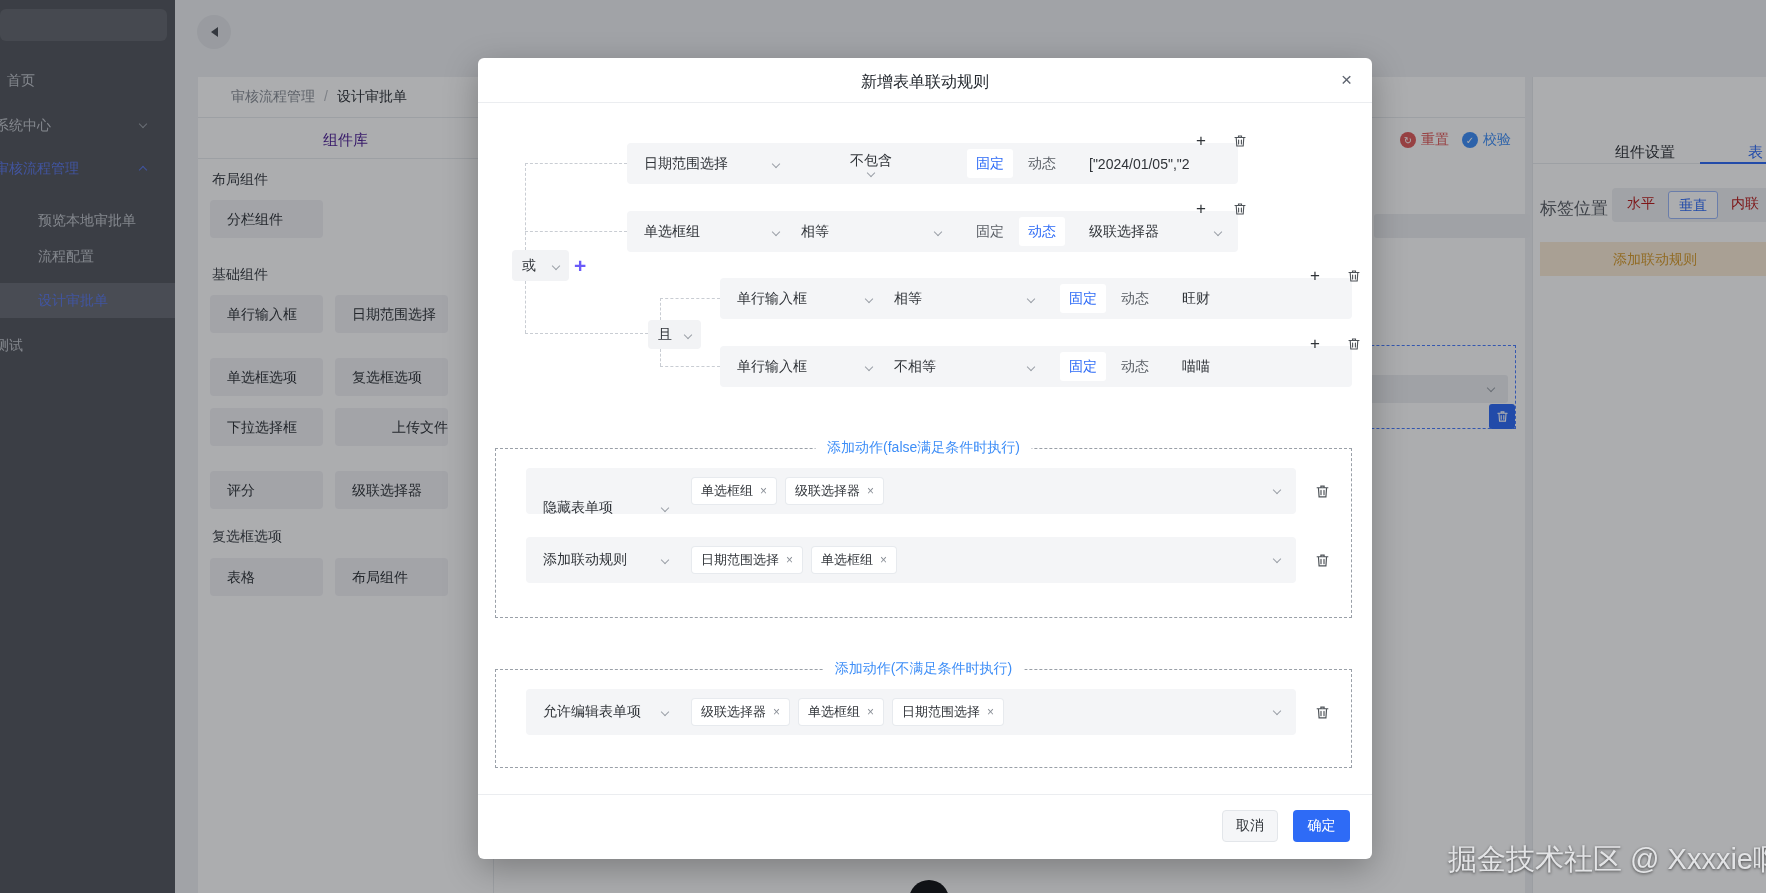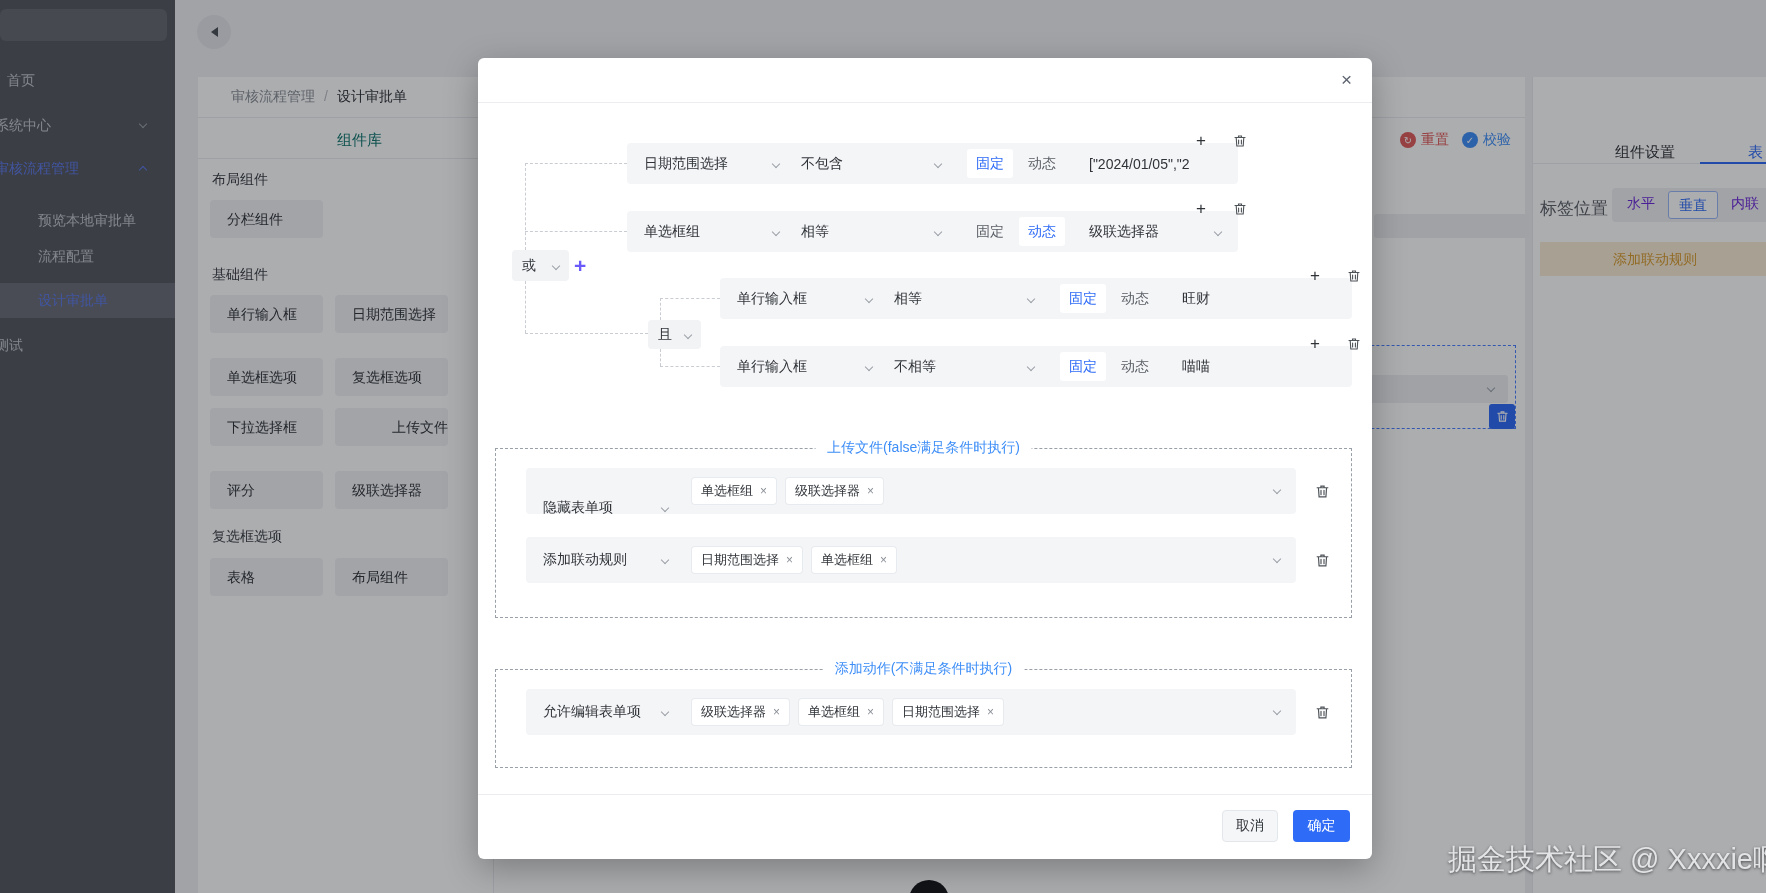--- a/index.html
+++ b/index.html
@@ -30,21 +30,21 @@
   .tri-left { width:0; height:0; border-top:5px solid transparent; border-bottom:5px solid transparent;
               border-right:7px solid #4a4e55; }
   .content-card { left:198px; top:77px; width:1327px; height:816px; background:#ffffff; }
   .breadcrumb { left:231px; top:88px; font-size:14px; }
   .breadcrumb .p1 { color:#8a8f97; cursor:pointer; }
   .breadcrumb .sep { color:#b8bcc2; margin:0 9px; }
   .breadcrumb .p2 { color:#2f3338; }
   .hairline { background:#e9ebee; }
 
   
-  .lib-title { left:212px; top:131px; width:295px; text-align:center; font-size:15px; color:#0f766e; cursor:pointer; }
+  .lib-title { left:198px; top:131px; width:295px; text-align:center; font-size:15px; color:#4c1d95; cursor:pointer; }
   .group-label { font-size:14px; color:#3a3f45; }
   .lib-item { width:113px; height:38px; background:#f1f2f5; border-radius:4px;
               font-size:14px; color:#2f3338; line-height:38px; padding-left:17px; cursor:grab; white-space:nowrap; overflow:hidden; }
 
   
   .tool { display:flex; align-items:center; gap:5px; font-size:14px; cursor:pointer; }
   .tool .dot { width:16px; height:16px; border-radius:50%; color:#fff; font-size:10px;
                display:flex; align-items:center; justify-content:center; }
   .tool.red { color:#e05b5b; } .tool.red .dot { background:#e05b5b; }
   .tool.blu { color:#3e8ef7; } .tool.blu .dot { background:#3e8ef7; }
@@ -52,21 +52,21 @@
   
   .canvas-bar { background:#edeff2; border-radius:3px; }
   .sel-dashed { border:1px dashed #4a7dff; }
   .blue-trash { background:#2e6bf6; border-radius:3px; display:flex; align-items:center; justify-content:center; cursor:pointer; }
 
   
   .panel { left:1532px; top:77px; width:234px; height:816px; background:#fff; border-left:1px solid #e6e8eb; }
   .tab { font-size:15px; cursor:pointer; }
   .tab.active { color:#2e6bf6; }
   .seg-wrap { background:#eef0f3; border-radius:4px; }
-  .seg { font-size:14px; color:#6d28d9; text-align:center; cursor:pointer; }
+  .seg { font-size:14px; color:#b91c1c; text-align:center; cursor:pointer; }
   .seg.on { background:#fff; color:#2e6bf6; border:1px solid #9cb7f7; border-radius:3px; }
   .add-rule { background:#faecd6; color:#d79b2d; font-size:14px; text-align:center; line-height:34px; cursor:pointer; }
 
   .float-dot { left:909px; top:880px; width:40px; height:40px; border-radius:50%; background:#141619; }
 
   
   .mask { left:0; top:0; width:1766px; height:893px; background:rgba(13,15,20,0.34); z-index:10; }
 
   
   .modal { left:478px; top:58px; width:894px; height:801px; background:#fff; border-radius:6px;
@@ -191,20 +191,21 @@
   <div class="a seg on" style="left:1668px;top:191px;width:50px;height:28px;line-height:26px;">垂直</div>
   <div class="a seg" style="left:1722px;top:195px;width:46px;">内联</div>
 
   <div class="a add-rule" style="left:1540px;top:242px;width:230px;height:34px;">添加联动规则</div>
 
   <div class="a float-dot"></div>
 
   <div class="a mask"></div>
 
   <div class="a modal">
+    <div class="a m-title">新增表单联动规则</div>
     <div class="a m-close">×</div>
     <div class="a m-divider"></div>
 
     <div class="a dash-v" style="left:47px;top:105px;height:87px;"></div>
     <div class="a dash-v" style="left:47px;top:223px;height:52px;"></div>
     <div class="a dash-h" style="left:47px;top:105px;width:102px;"></div>
     <div class="a dash-h" style="left:47px;top:173px;width:102px;"></div>
     <div class="a dash-h" style="left:47px;top:275px;width:123px;"></div>
     <div class="a dash-v" style="left:182px;top:240px;height:22px;"></div>
     <div class="a dash-v" style="left:182px;top:291px;height:17px;"></div>
@@ -219,21 +220,21 @@
     <div class="a logic-box" style="left:170px;top:262px;width:53px;height:29px;">
       <span>且</span>
       <span class="chev sm"></span>
     </div>
 
     <div class="a cond-row" style="left:149px;top:85px;width:611px;height:41px;">
       <div class="sel" style="width:135px;">
         <span>日期范围选择</span>
         <span class="chev sm"></span>
       </div>
-      <div class="sel" style="width:140px;margin-left:22px;">
+      <div class="sel" style="width:140px;margin-left:22px;flex-direction:column;">
         <span>不包含</span>
         <span class="chev sm"></span>
       </div>
       <span class="chip on" style="margin-left:26px;">固定</span>
       <span class="chip" style="margin-left:6px;">动态</span>
       <span class="val" style="margin-left:24px;">["2024/01/05","2</span>
       <span class="icon-plus">+</span>
       <span class="icon-trash">
         <svg width="14" height="14" viewBox="0 0 14 14">
             <path d="M2 3.5h10M5.5 3.5V2h3v1.5M3.2 3.5l.6 8.5h6.4l.6-8.5M5.6 6v4M8.4 6v4" stroke="#4e5358" stroke-width="1.1" fill="none" stroke-linecap="round"></path>
@@ -298,21 +299,21 @@
       <span class="val" style="margin-left:24px;">喵喵</span>
       <span class="icon-plus">+</span>
       <span class="icon-trash">
         <svg width="14" height="14" viewBox="0 0 14 14">
             <path d="M2 3.5h10M5.5 3.5V2h3v1.5M3.2 3.5l.6 8.5h6.4l.6-8.5M5.6 6v4M8.4 6v4" stroke="#4e5358" stroke-width="1.1" fill="none" stroke-linecap="round"></path>
           </svg>
       </span>
     </div>
 
     <div class="a section" style="left:17px;top:390px;width:857px;height:170px;">
-      <div class="section-label">上传文件(false满足条件时执行)</div>
+      <div class="section-label">添加动作(false满足条件时执行)</div>
 
       <div class="act-row" style="left:30px;top:19px;width:770px;height:46px;">
         <div class="sel" style="width:125px;margin-top:34px;">
           <span>隐藏表单项</span>
           <span class="chev sm"></span>
         </div>
         <div style="display:flex;margin-left:24px;">
           <span class="tag">
               <span>单选框组</span>
               <span class="x">×</span>

